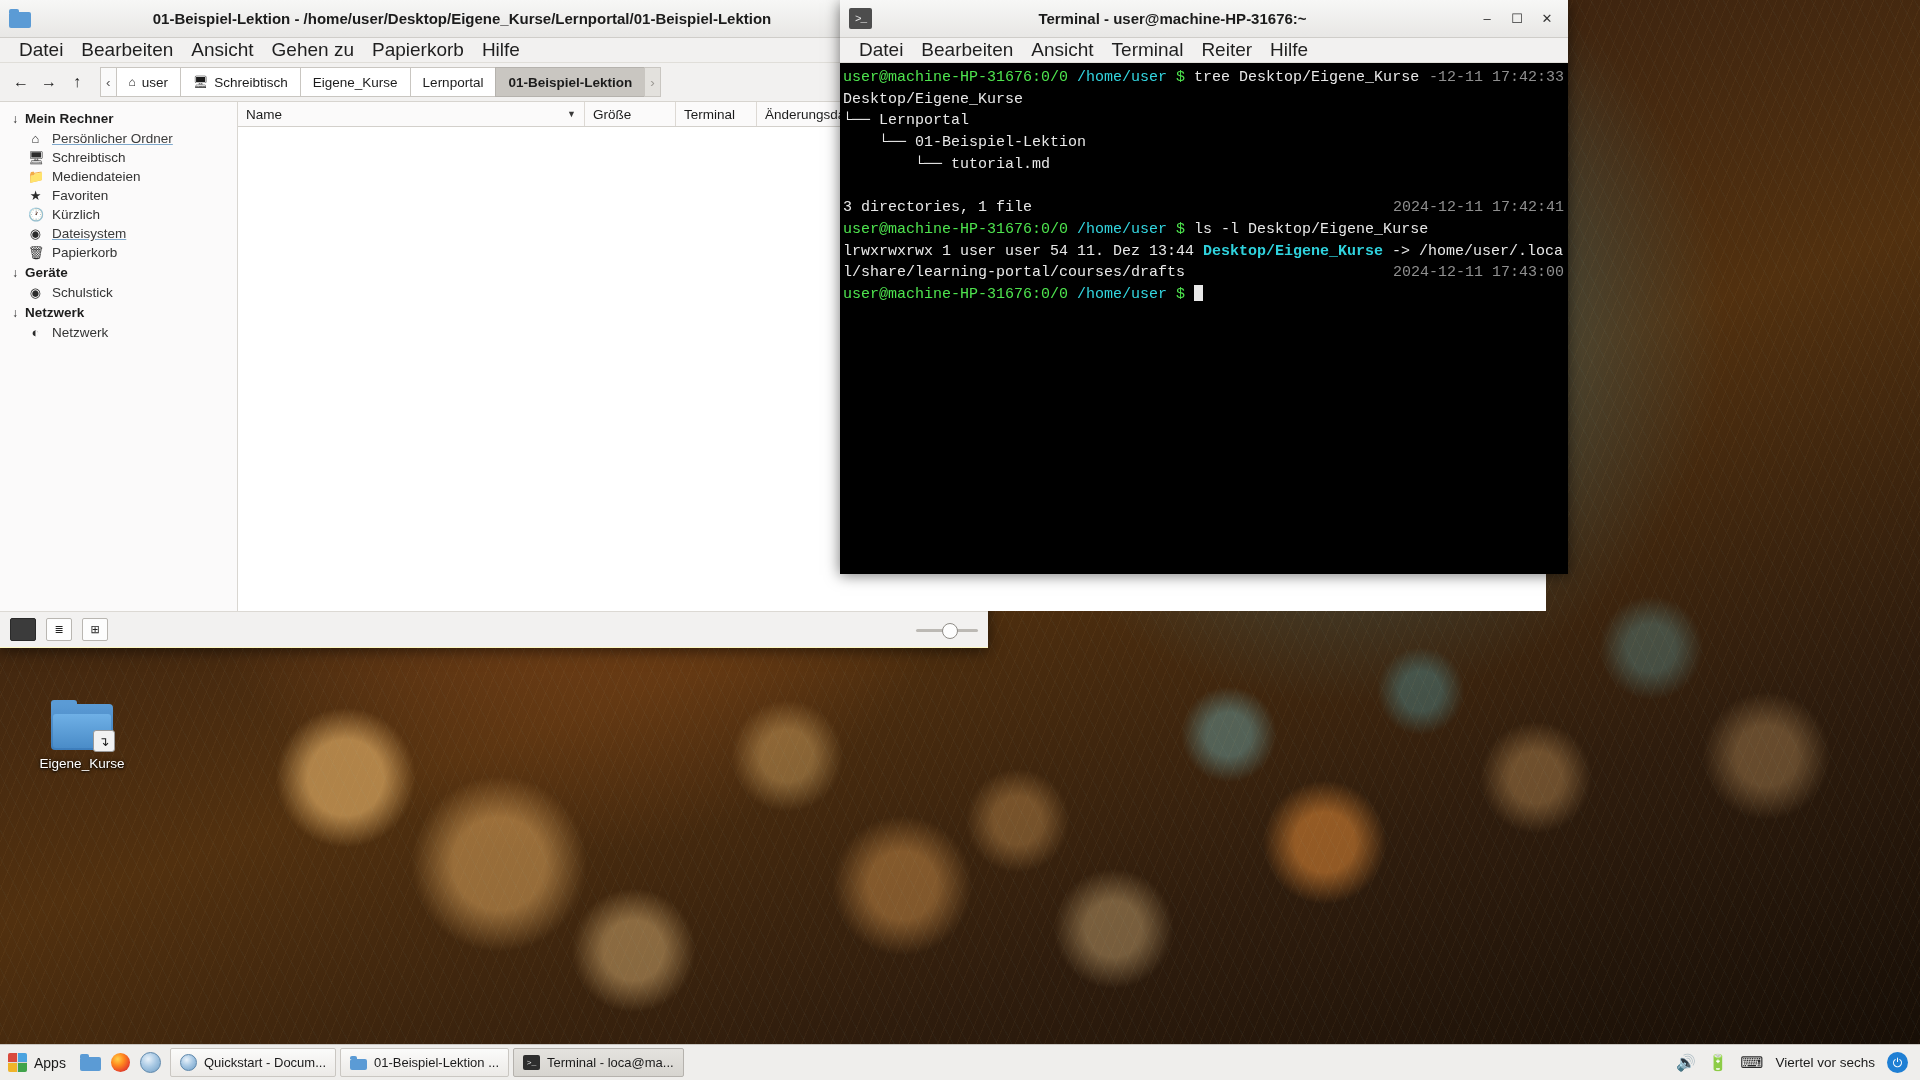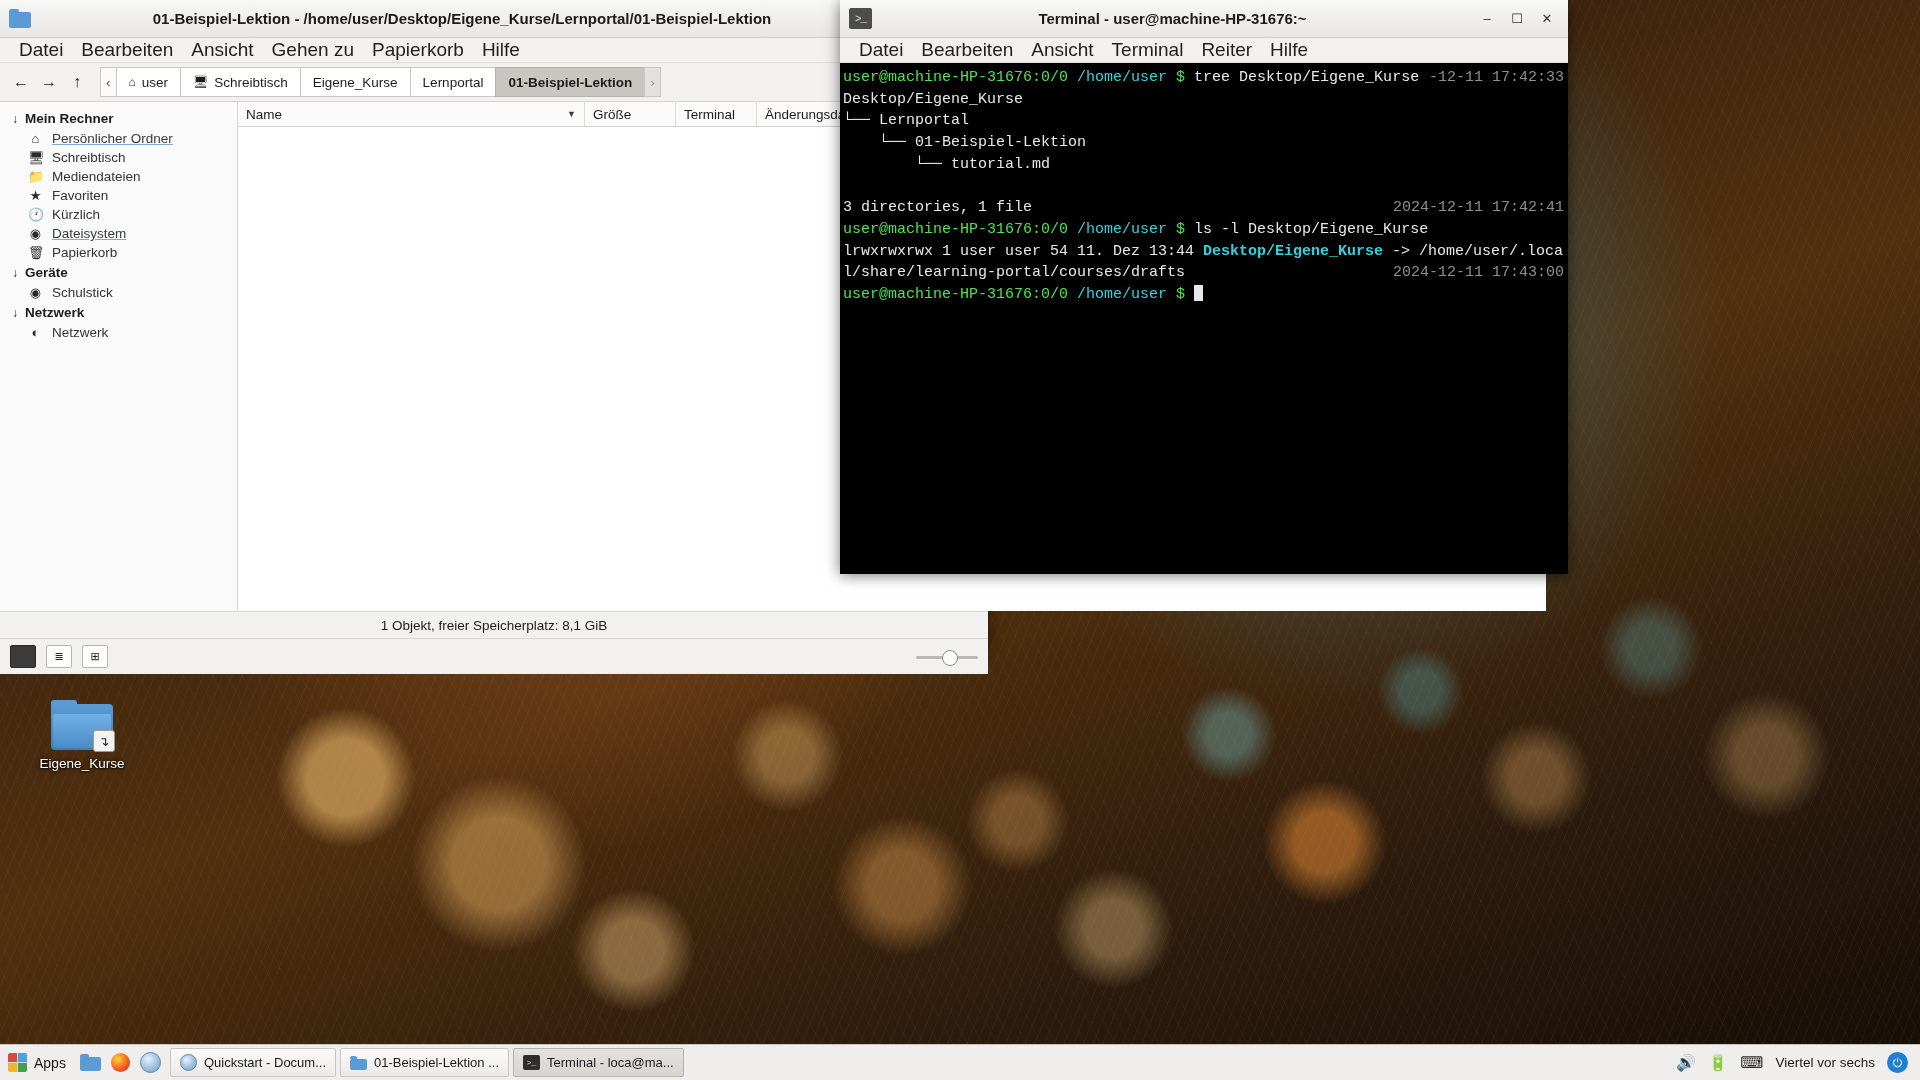--- a/index.html
+++ b/index.html
@@ -468,21 +468,20 @@
           </span>
           <span>tutorial.md</span>
         </div>
         <div class="fc size">36,8 KiB</div>
         <div class="fc type">Text</div>
         <div class="fc date">03:24</div>
       </div>
     </div>
   </div>
 
-  <div class="statusbar">1 Objekt, freier Speicherplatz: 8,1 GiB</div>
 
   <div class="bottombar">
     <div class="view-btn active"></div>
     <div class="view-btn">≣</div>
     <div class="view-btn">⊞</div>
     <div class="zoom-slider">
       <div class="track"></div>
       <div class="knob"></div>
     </div>
   </div>

